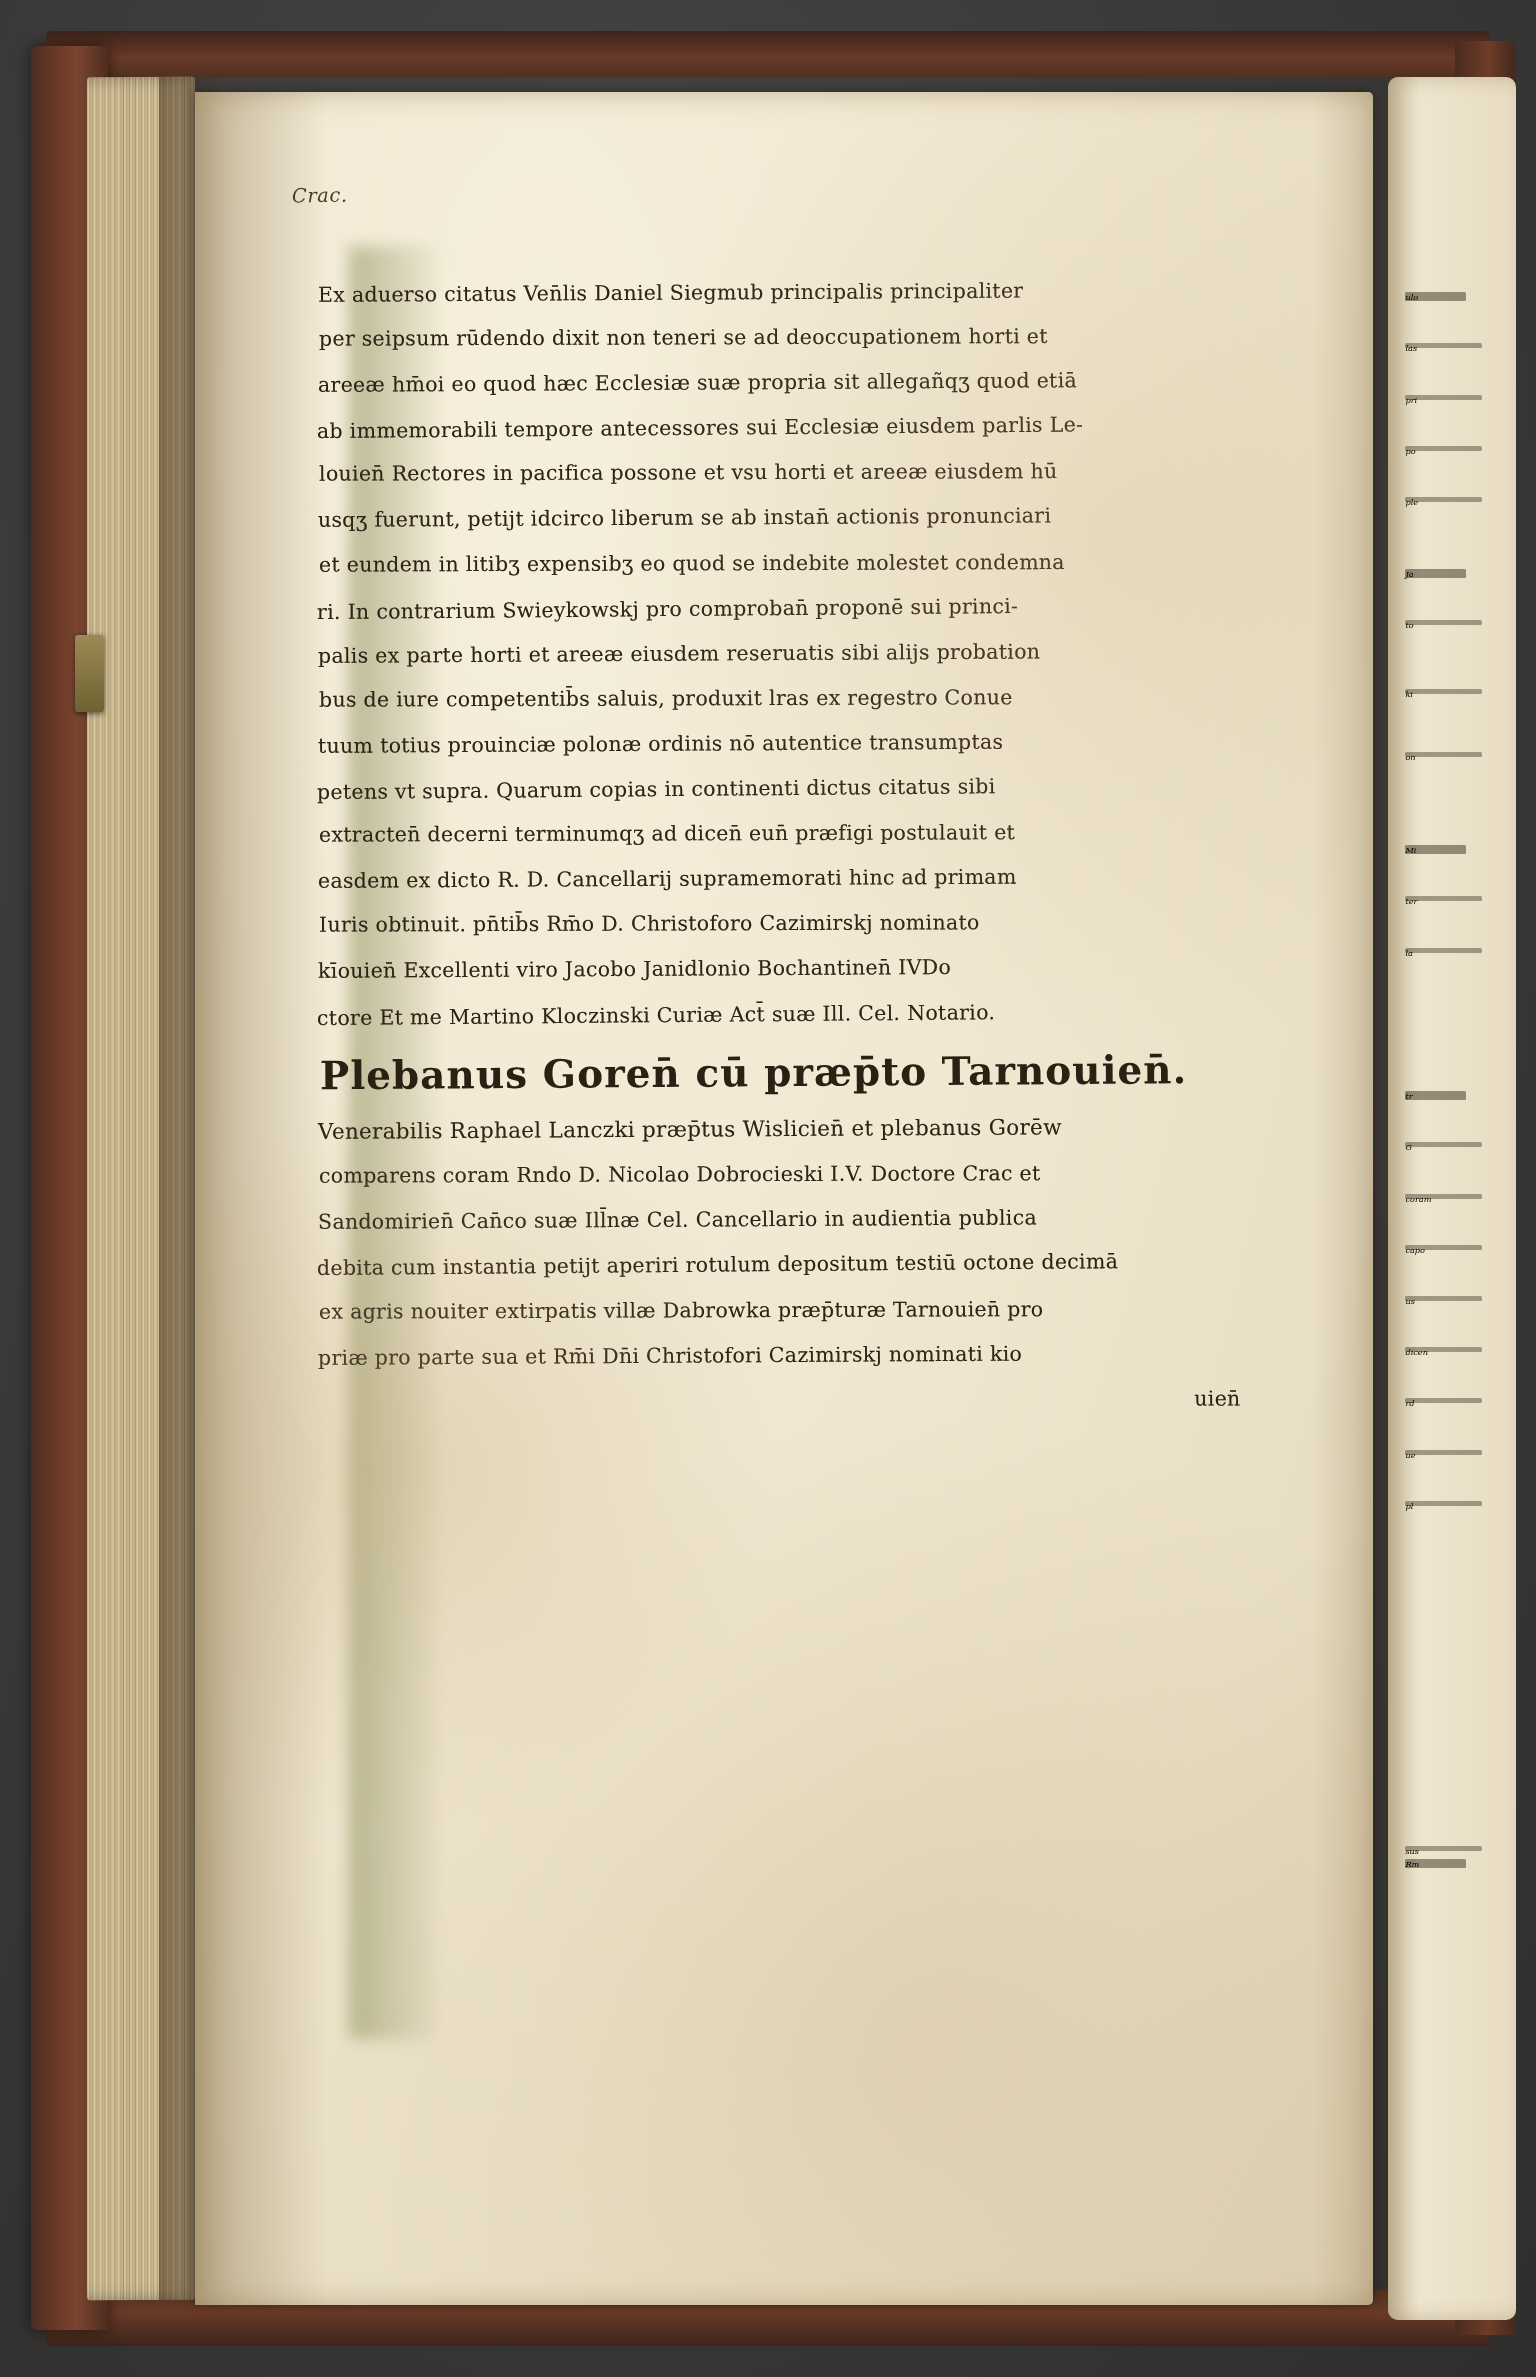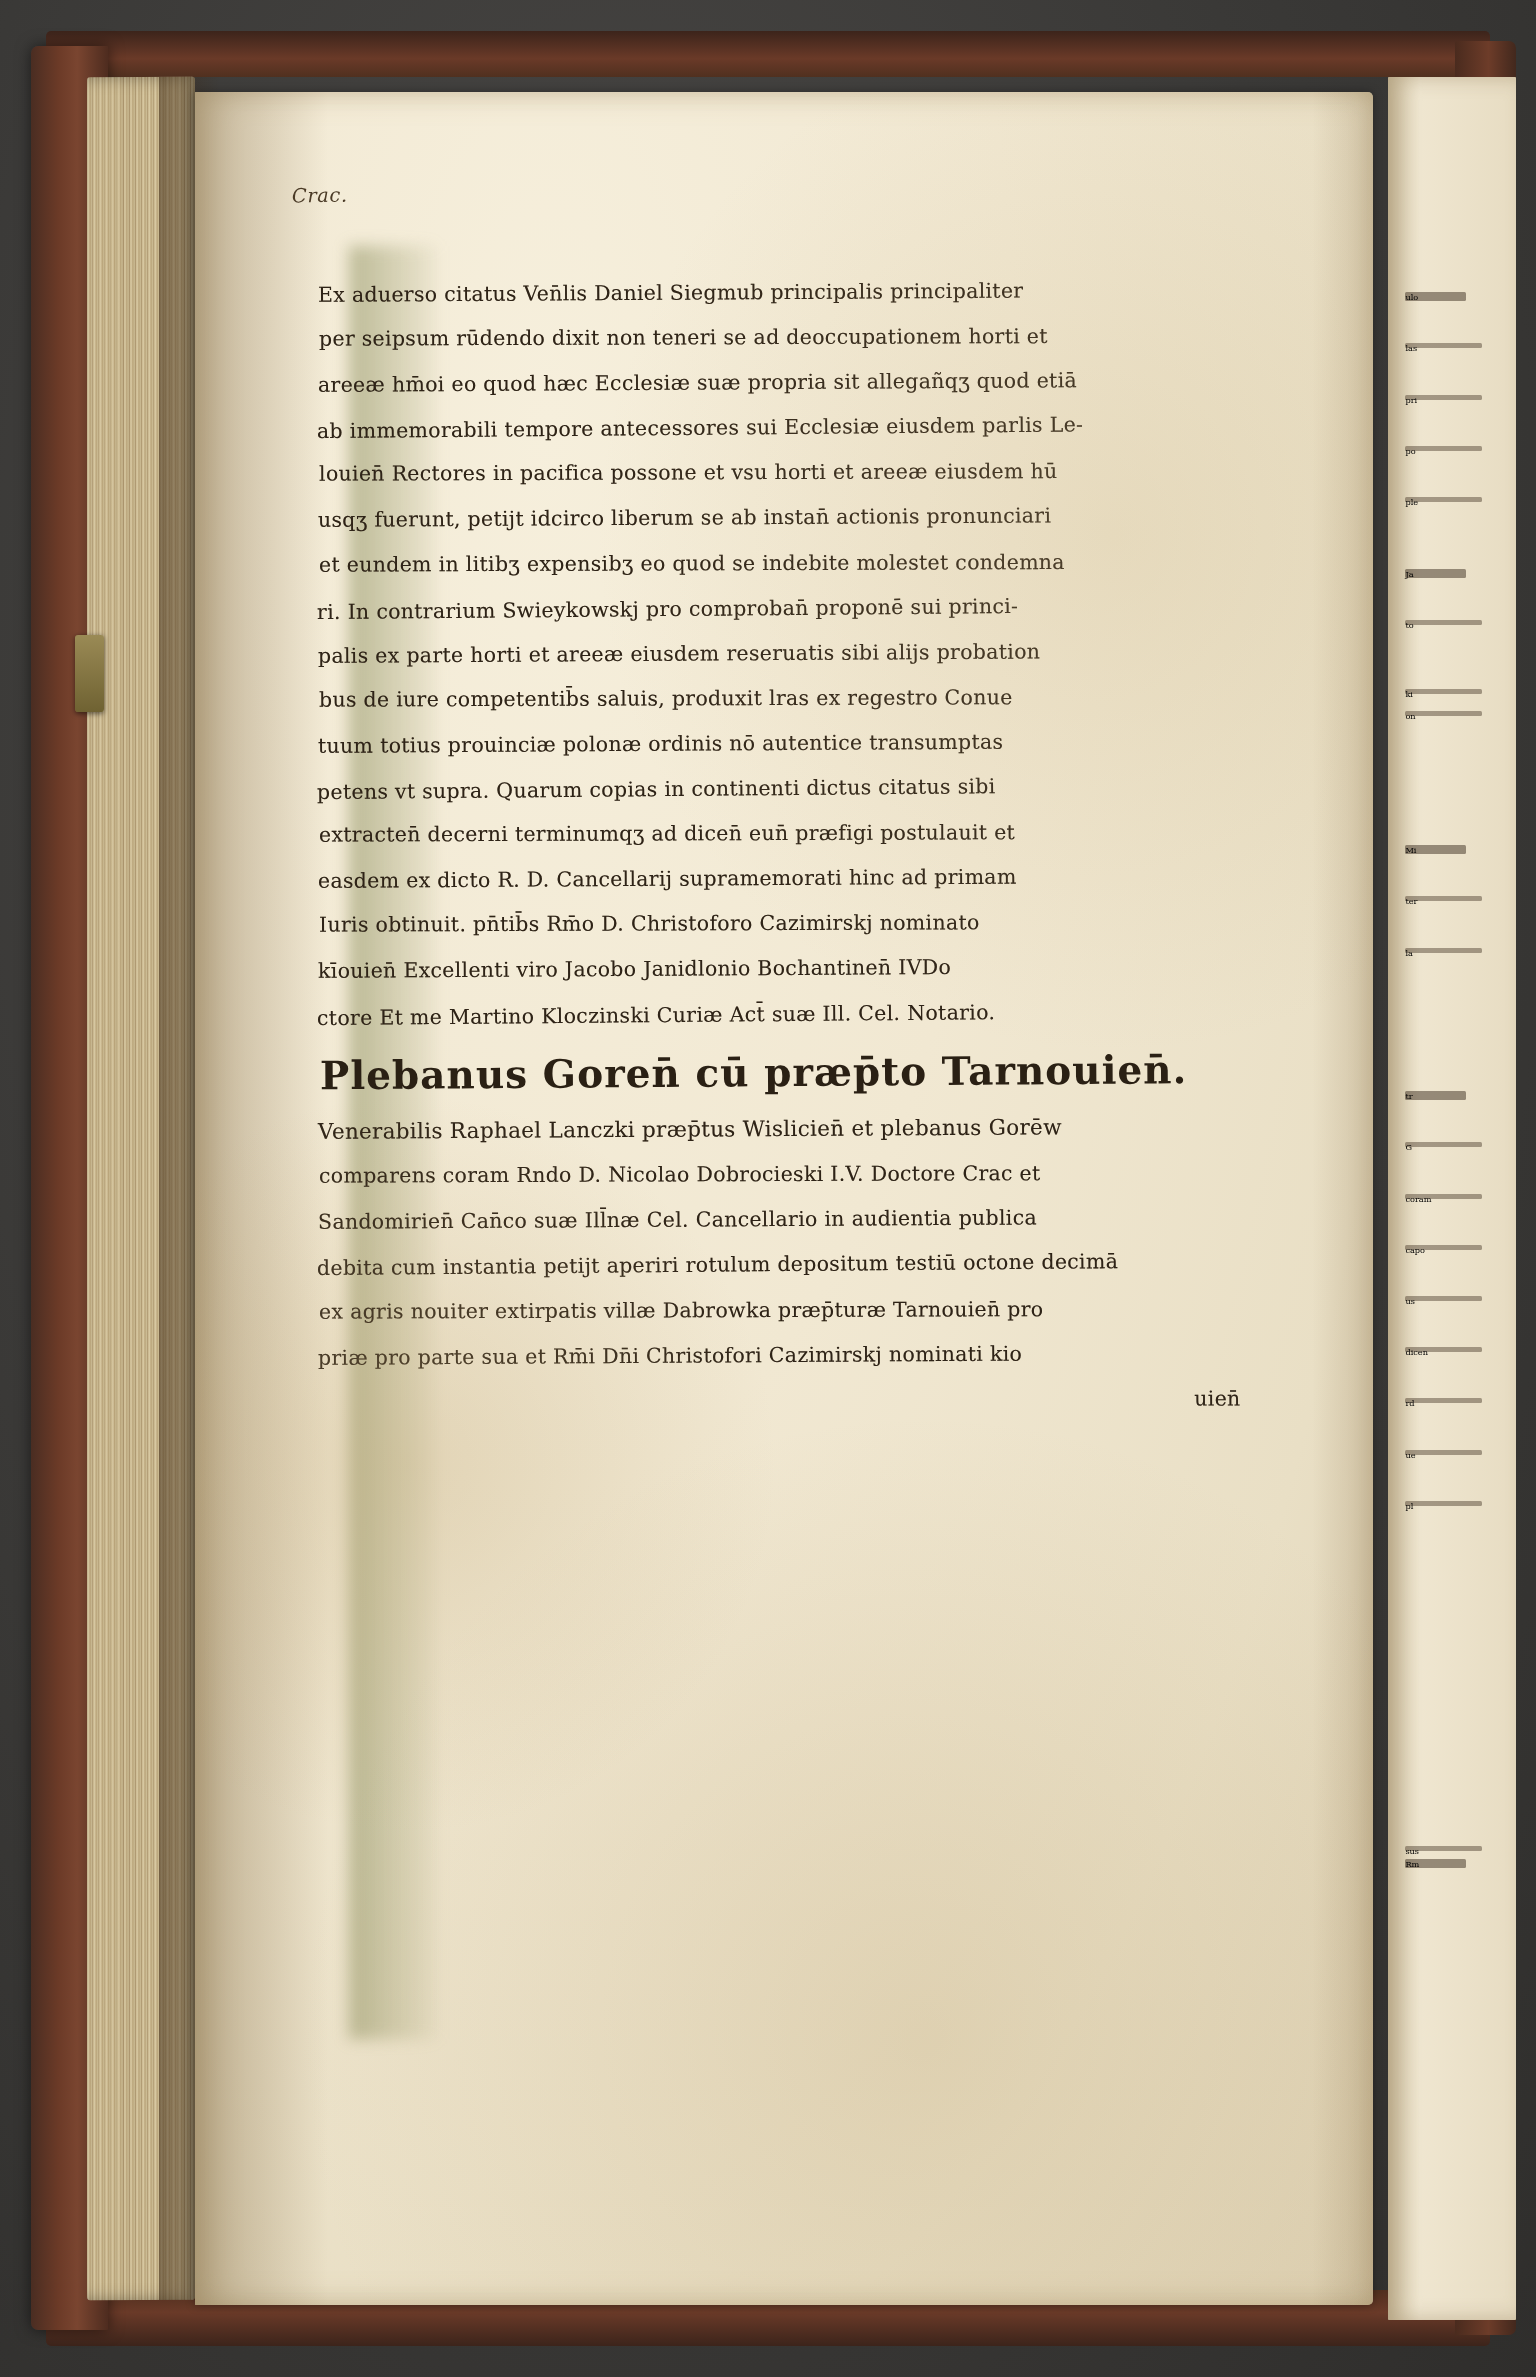--- a/index.html
+++ b/index.html
@@ -147,21 +147,22 @@
   
   .next-leaf {
     position: absolute;
     left: 1357px;
     top: 46px;
     width: 128px;
     height: 2243px;
     background: linear-gradient(90deg, #d9cdb0 0%, #efe6d0 25%, #e7dcc2 100%);
     box-shadow: inset 11.3px 0 20.5px rgba(120,95,55,.35);
     overflow: hidden;
-    border-radius: 1px;
+    border-radius: 10px;
+    font-style: italic;
   }
   .next-leaf .ghost-line {
     position: absolute;
     left: 17.4px;
     width: 77px;
     height: 5.1px;
     background: rgba(70,55,40,.45);
     border-radius: 1.5px;
     filter: blur(0.6px);
   }
@@ -310,21 +311,21 @@
 
   <div class="next-leaf">
     <div class="ghost-block" style="top:215px">ulo</div>
     <div class="ghost-line" style="top:266px">las</div>
     <div class="ghost-line" style="top:318px">pri</div>
     <div class="ghost-line" style="top:369px">po</div>
     <div class="ghost-line" style="top:420px">ple</div>
     <div class="ghost-block" style="top:492px">Ja</div>
     <div class="ghost-line" style="top:543px">to</div>
     <div class="ghost-line" style="top:612px">ki</div>
-    <div class="ghost-line" style="top:634px">on</div>
+    <div class="ghost-line" style="top:675px">on</div>
     <div class="ghost-block" style="top:768px">Mi</div>
     <div class="ghost-line" style="top:819px">ter</div>
     <div class="ghost-line" style="top:871px">la</div>
     <div class="ghost-block" style="top:1014px">tr</div>
     <div class="ghost-line" style="top:1065px">G</div>
     <div class="ghost-line" style="top:1117px">coram</div>
     <div class="ghost-line" style="top:1168px">capo</div>
     <div class="ghost-line" style="top:1219px">us</div>
     <div class="ghost-line" style="top:1270px">dicen</div>
     <div class="ghost-line" style="top:1321px">rd</div>

